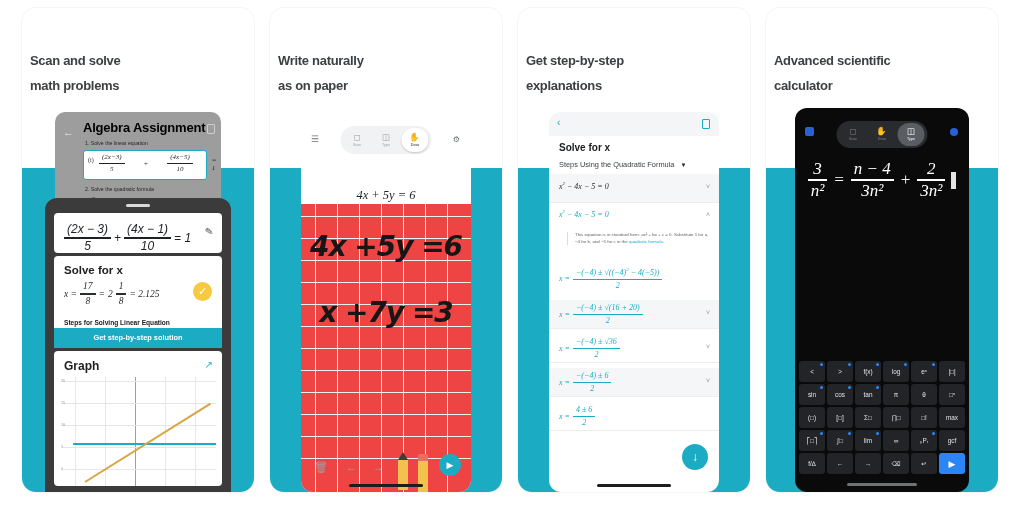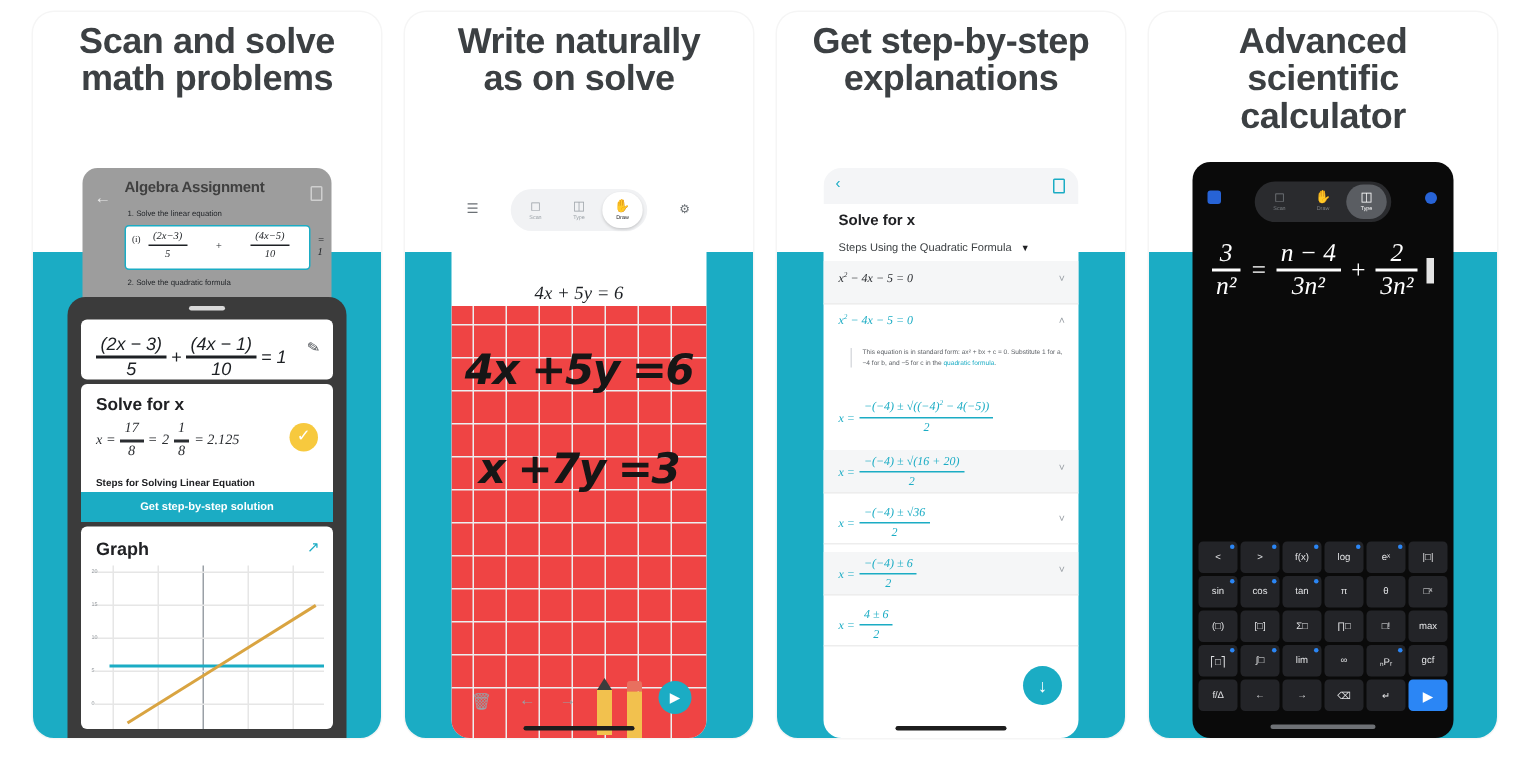--- a/index.html
+++ b/index.html
@@ -22,43 +22,43 @@
   .panel.p1{left:22px;}
   .panel.p2{left:270px;}
   .panel.p3{left:518px;}
   .panel.p4{left:766px;}
 
   .panel-band{
     position:absolute;left:0;right:0;top:160px;bottom:0;
     background:#1BACC4;
   }
   .panel-title{
-    position:absolute;left:8px;right:8px;top:7px;
-    text-align:center;
-    font-size:24px;line-height:25px;
+    position:absolute;left:8px;right:8px;top:40px;
+    text-align:left;
+    font-size:13px;line-height:25px;
     font-weight:700;color:#3c4043;
     letter-spacing:-0.3px;
   }
 
   
   .phone{
     position:absolute;
     border-radius:12px;
     overflow:hidden;
   }
 
   
   .p1-scan{
     left:33px;top:104px;width:166px;height:120px;
     background:#9d9d9d;border-radius:10px;
   }
   .p1-scan .back{position:absolute;left:8px;top:14px;color:#e8e8e8;font-size:11px;}
   .p1-scan .head{
     position:absolute;left:28px;top:8px;right:8px;
-    font-size:10px;font-weight:700;color:#404040;letter-spacing:-0.2px;
+    font-size:13px;font-weight:700;color:#000000;letter-spacing:-0.2px;
   }
   .p1-scan .hdicon{position:absolute;right:6px;top:12px;width:6px;height:8px;border:1px solid #cfcfcf;border-radius:1px;}
   .p1-scan .q1{position:absolute;left:30px;top:28px;font-size:5.2px;color:#23262a;}
   .p1-scan .q2{position:absolute;left:30px;top:74px;font-size:5.2px;color:#23262a;}
   .p1-scan .eqbox{
     position:absolute;left:28px;top:38px;width:122px;height:28px;
     background:#fff;border:1.3px solid #1BACC4;border-radius:3px;
   }
   .p1-scan .eq2{position:absolute;left:24px;top:84px;font-size:13px;color:#1d2024;font-family:"Liberation Serif",serif;font-style:italic;}
 
@@ -345,21 +345,21 @@
           <div class="gline-gold" style="left:22px;top:104px;width:148px;transform:rotate(-32deg);"></div>
         </div>
       </div>
     </div>
   </div>
 
   <div class="panel p2">
     <div class="panel-band"></div>
     <div class="panel-title">
       <div>Write naturally</div>
-      <div>as on solve</div>
+      <div>as on paper</div>
     </div>
 
     <div class="phone p2-phone">
       <div class="p2-top">
         <div class="p2-menu">☰</div>
         <div class="p2-gear">⚙</div>
         <div class="seg">
           <div class="s">
             <span class="gi">◻</span>
             <span class="lb">Scan</span>

